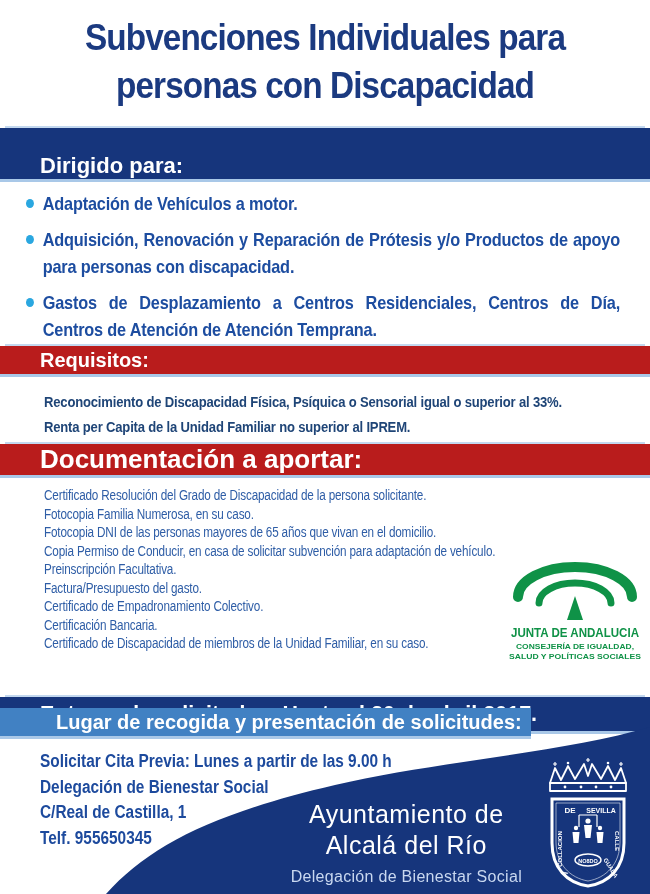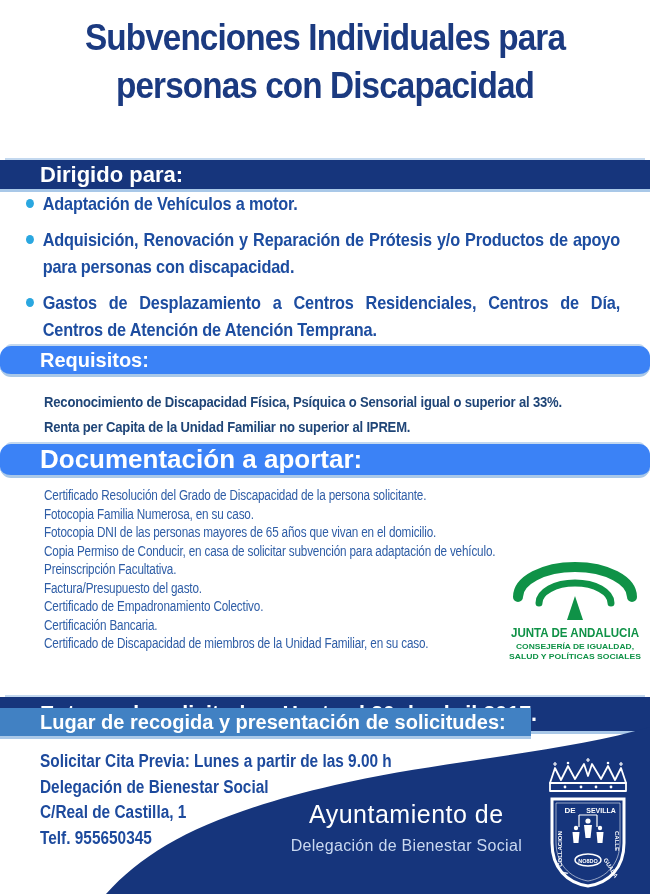--- a/index.html
+++ b/index.html
@@ -15,22 +15,22 @@
   }
   
   .bar{
     position:absolute;left:0;width:650px;box-sizing:border-box;
     display:flex;align-items:center;padding-left:40px;
     color:#fff;font-weight:700;
     border-bottom:3px solid #a9c8e8;
     box-shadow:0 -7px 0 -5px #c3d8ef;
   }
   .bar-navy{background:#16357c;}
-  .bar-mid{background:#3b82f6;border-radius:11px;}
-  #bar-dirigido{top:160px;height:32px;font-size:22px;}
+  .bar-mid{background:#b91c1c;}
+  #bar-dirigido{top:128px;height:54px;font-size:22px;align-items:flex-end;}
   #bar-requisitos{top:346px;height:31px;font-size:20px;}
   #bar-documentacion{top:444px;height:34px;font-size:26px;}
   #bar-entrega{top:697px;height:37px;font-size:21.5px;}
   
   .bullets{position:absolute;top:190px;left:26px;width:675px;
     transform:scaleX(.88);transform-origin:0 0;}
   .bullet{display:flex;margin-bottom:9px;}
   .bullet .dot{flex:none;width:9px;height:9px;border-radius:50%;background:#2aa7e0;margin:9px 10px 0 0;}
   .bullet-text{font-size:18.5px;font-weight:700;color:#1d4da0;line-height:27px;
     text-align:justify;letter-spacing:-.2px;}
@@ -40,21 +40,21 @@
     color:#1f4577;font-weight:700;font-size:14.5px;line-height:25px;letter-spacing:-.2px;white-space:nowrap;}
   
   .doc-list{position:absolute;top:487px;left:44px;width:640px;
     transform:scaleX(.85);transform-origin:0 0;
     color:#2e5da6;font-size:13.8px;line-height:18.5px;letter-spacing:-.2px;white-space:nowrap;}
   
   .junta-logo{position:absolute;left:505px;top:556px;width:140px;height:104px;}
   
   .footer{position:absolute;top:705px;left:0;width:650px;height:189px;}
   .bar-lugar{position:absolute;top:3px;left:0;width:531px;height:31px;background:#4181c3;
-    box-sizing:border-box;display:flex;align-items:center;padding-left:40px;
+    box-sizing:border-box;display:flex;align-items:center;padding-left:56px;
     color:#fff;font-weight:700;font-size:20px;border-bottom:3px solid #a9c8e8;}
   .swoosh{position:absolute;left:0;top:0;}
   .contact{position:absolute;left:40px;top:44px;
     transform:scaleX(.88);transform-origin:0 0;
     color:#1d4a9d;font-weight:700;font-size:17.5px;line-height:25.5px;white-space:nowrap;}
   .org{position:absolute;right:128px;top:94px;text-align:center;}
   .org-line{color:#fff;font-size:25px;line-height:31px;font-weight:400;letter-spacing:.5px;}
   .org-dept{color:#c9d8f0;font-size:16px;margin-top:7px;letter-spacing:.3px;}
   .crest{position:absolute;left:537px;top:52px;}
 </style>
@@ -136,20 +136,21 @@
 
     <div class="contact">
       <div>Solicitar Cita Previa: Lunes a partir de las 9.00 h</div>
       <div>Delegación de Bienestar Social</div>
       <div>C/Real de Castilla, 1</div>
       <div>Telf. 955650345</div>
     </div>
 
     <div class="org">
       <div class="org-line">Ayuntamiento de</div>
+      <div class="org-line">Alcalá del Río</div>
       <div class="org-dept">Delegación de Bienestar Social</div>
     </div>
 
     <svg class="crest" width="102" height="132" viewBox="0 0 102 132">
       <g stroke="#fff" fill="none" stroke-linejoin="round">
         <path d="M13,26 L18,11 L24,23 L31,9 L38,22 L47,7 L51,19 L55,7 L64,22 L71,9 L78,23 L84,11 L89,26 Z" stroke-width="1.8"></path>
         <path d="M16,7 h4 M18,5 v4 M49,3 h4 M51,1 v4 M82,7 h4 M84,5 v4" stroke-width="1.2"></path>
         <circle cx="31" cy="6" r="1.3" fill="#fff" stroke="none"></circle>
         <circle cx="71" cy="6" r="1.3" fill="#fff" stroke="none"></circle>
         <rect x="13" y="26" width="76" height="8" stroke-width="1.8"></rect>

